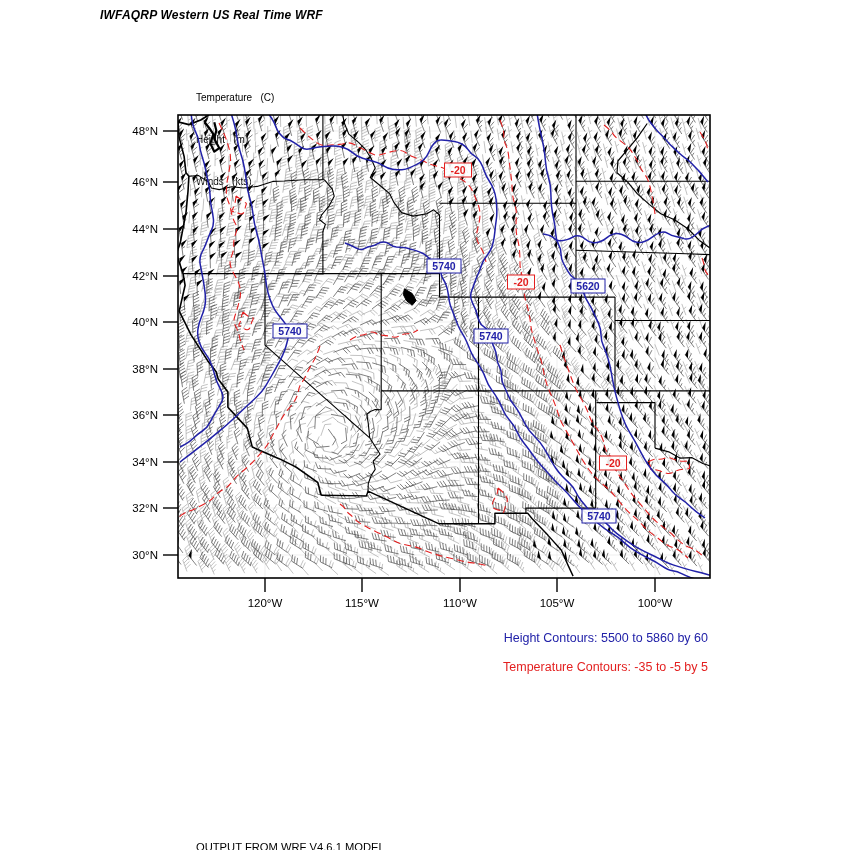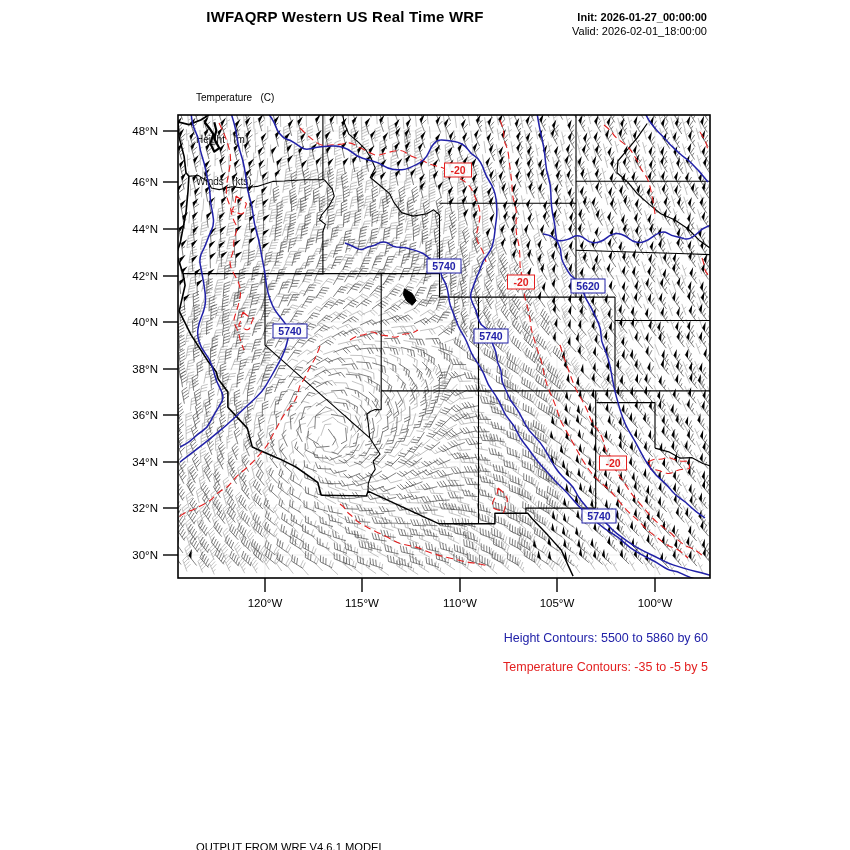--- a/index.html
+++ b/index.html
@@ -1,37 +1,33 @@
 <!DOCTYPE html>
 <html><head>
 <meta charset="utf-8">
 <style>
   html,body{margin:0;padding:0;background:#ffffff;}
   .page{position:relative;width:850px;height:850px;background:#ffffff;overflow:hidden;
         font-family:"Liberation Sans", sans-serif;color:#000;}
-  .title{position:absolute;left:100px;top:8px;width:490px;text-align:center;
-         font-size:15px;font-weight:bold;letter-spacing:0.2px;}
+  .title{position:absolute;left:100px;top:8px;width:490px;text-align:left;
+         font-size:12px;font-weight:bold;letter-spacing:0.2px;font-style:italic;}
   .run-info{position:absolute;right:143px;top:11px;text-align:right;font-size:11px;line-height:13.5px;}
   .run-info .init{font-weight:bold;}
   .legend{position:absolute;left:196px;top:63px;font-size:10px;line-height:14px;white-space:pre;}
   .contour-note{position:absolute;right:142px;text-align:right;font-size:12.5px;}
   .note-height{top:620px;margin-top:11px;}
   .note-temp{top:660px;}
   .footer{position:absolute;left:196px;top:810px;font-size:11.2px;line-height:15px;white-space:pre;}
   svg.mapsvg{position:absolute;left:0;top:0;}
 </style>
 </head>
 <body>
 
 <div class="page">
   <div class="title">IWFAQRP Western US Real Time WRF</div>
-  <div class="run-info">
-    <div class="init">Init: 2026-01-27_00:00:00</div>
-    <div class="valid">Valid: 2026-02-01_18:00:00</div>
-  </div>
   <div class="legend">
     <div>Temperature   (C)</div>
     <div>Height   (m)</div>
     <div>Winds   (kts)</div>
   </div>
 
   <svg class="mapsvg" id="map-svg" width="850" height="850">
       <clipPath id="frameclip">
         <rect x="178" y="115" width="532" height="463"></rect>
       </clipPath>

